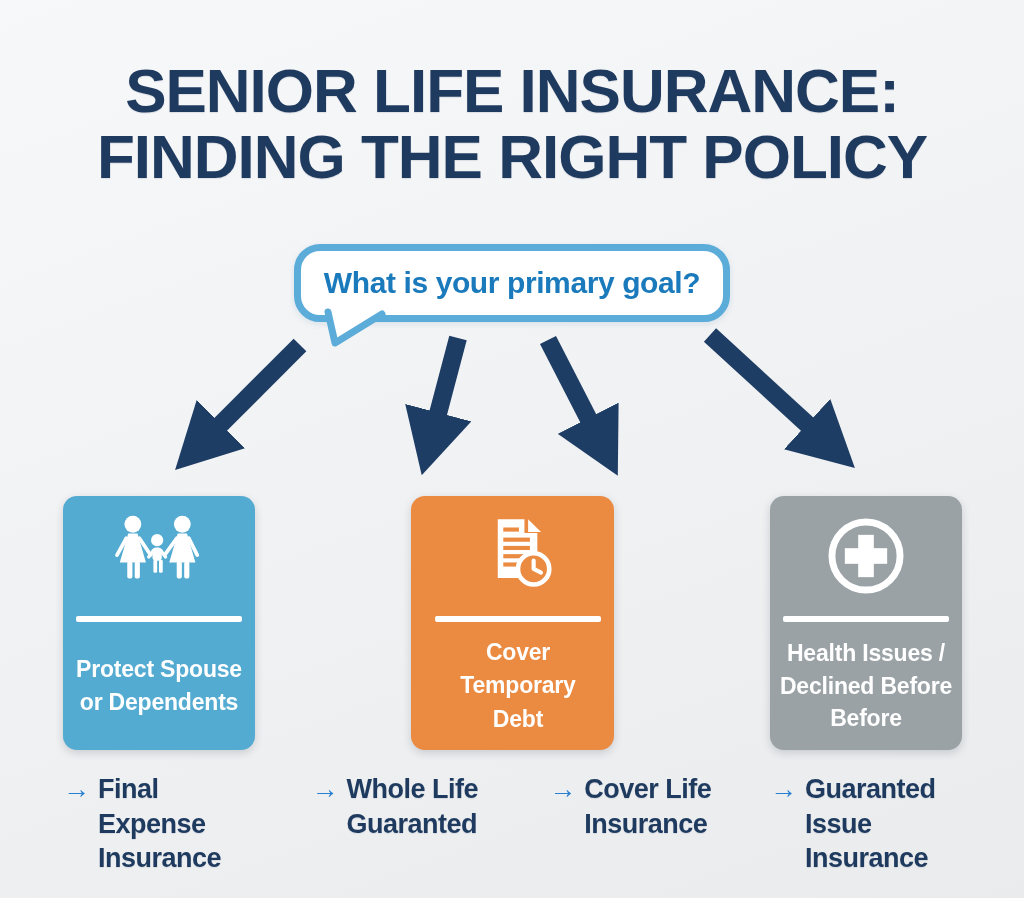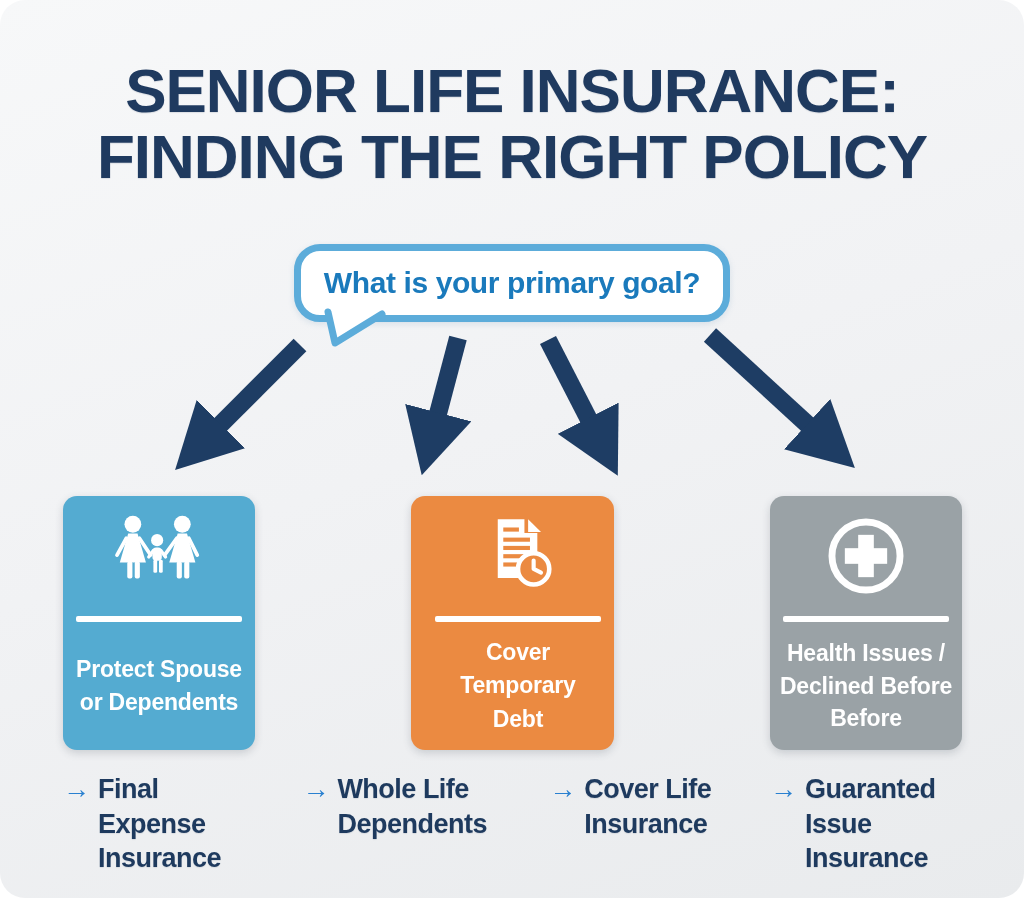--- a/index.html
+++ b/index.html
@@ -2,21 +2,20 @@
 <html style="--background-top: #f7f8f9; --background-bottom: #e9ebed; --title-navy: #1f3a5f; --arrow-navy: #1e3d64; --bubble-border-blue: #5cacda; --bubble-text-blue: #1a7abc; --box-text-white: #ffffff; --recommendation-arrow-blue: #2980d0; --recommendation-text-navy: #1e3a5e;"><head>
 <meta charset="utf-8">
 <style>
   html,body { margin:0; padding:0; }
   .canvas {
     position: relative;
     width: 1024px; height: 898px;
     overflow: hidden;
     background: linear-gradient(160deg, var(--background-top,#f7f8f9) 0%, #f1f2f4 48%, var(--background-bottom,#e9ebed) 100%);
     font-family: "Liberation Sans", "DejaVu Sans", sans-serif;
-    border-radius: 25px;
   }
   .title {
     position: absolute; top: 58px; left: 0; right: 0;
     margin: 0;
     text-align: center;
     font-size: 62px; font-weight: bold;
     letter-spacing: -1px;
     line-height: 1.06;
     color: var(--title-navy,#1f3a5f);
     white-space: pre-line;
@@ -195,21 +194,21 @@
 
   <div class="recs-row">
     <div class="rec">
       <span class="rec-arrow">→</span>
       <span class="rec-text">Final Expense
 Insurance</span>
     </div>
     <div class="rec">
       <span class="rec-arrow">→</span>
       <span class="rec-text">Whole Life
-Dependents</span>
+Guaranted</span>
     </div>
     <div class="rec">
       <span class="rec-arrow">→</span>
       <span class="rec-text">Cover Life
 Insurance</span>
     </div>
     <div class="rec">
       <span class="rec-arrow">→</span>
       <span class="rec-text">Guaranted Issue
 Insurance</span>

